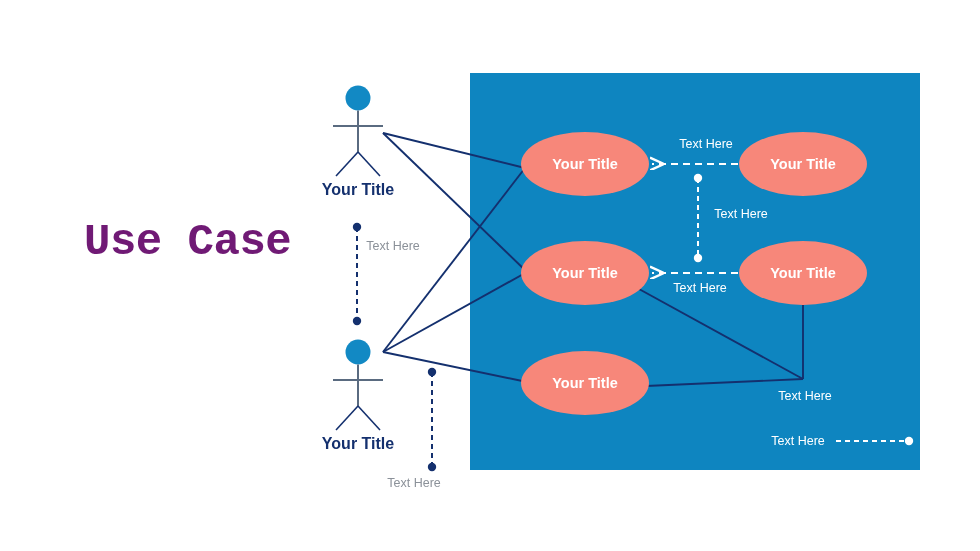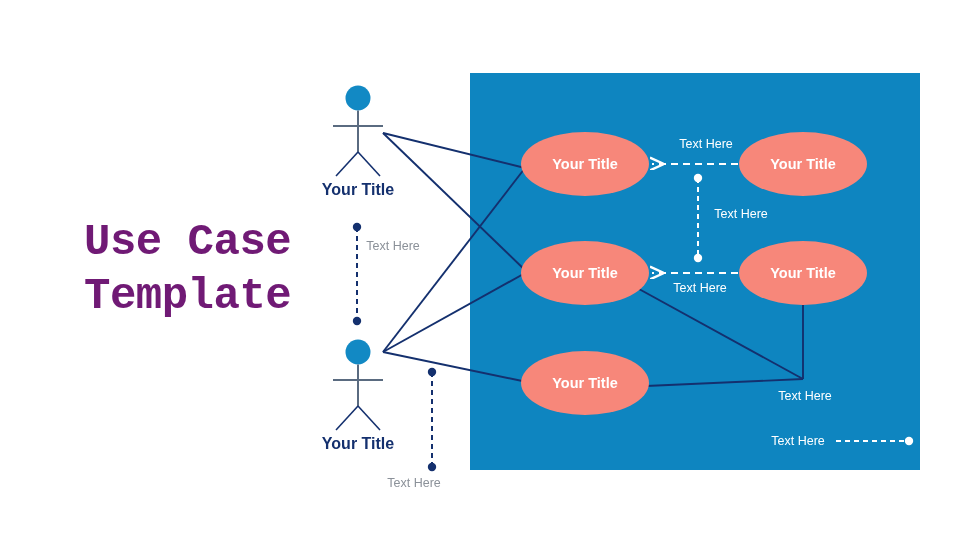--- a/index.html
+++ b/index.html
@@ -13,21 +13,20 @@
     color:#701a75;letter-spacing:-0.5px;margin-left:16px;
   }
 </style>
 </head>
 <body>
 
 <div id="stage">
 
   <div class="slide-title">
     <div>Use Case</div>
-    <div>Template</div>
   </div>
 
   <svg id="diagram" viewBox="0 0 980 551" xmlns="http://www.w3.org/2000/svg">
     <defs>
       <marker id="whiteArrow" markerWidth="7" markerHeight="7" refX="6" refY="3.2" orient="auto" markerUnits="strokeWidth">
         <path d="M7,0 L0,3.2 L7,6.4" fill="none" stroke="#ffffff" stroke-width="1.2"></path>
       </marker>
     </defs>
 
     <rect id="system-boundary" x="470" y="73" width="450" height="397" fill="#0e85c0"></rect>

